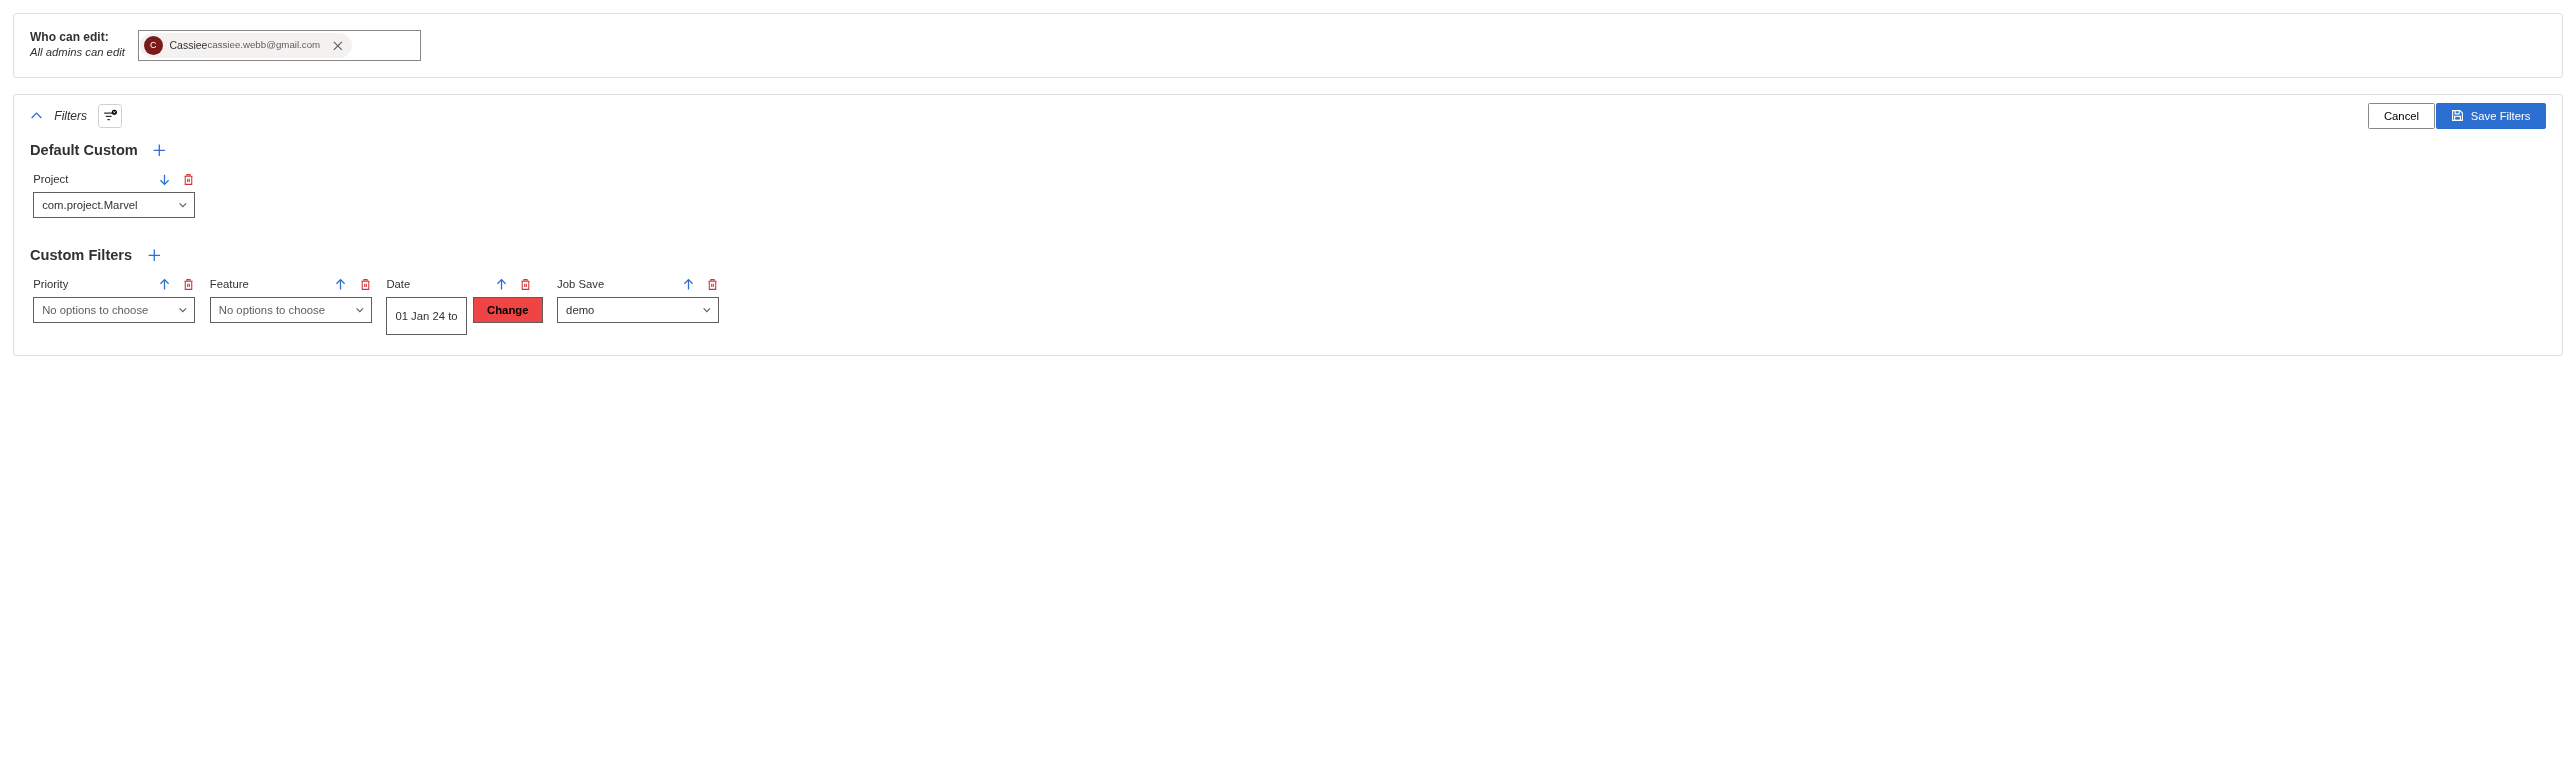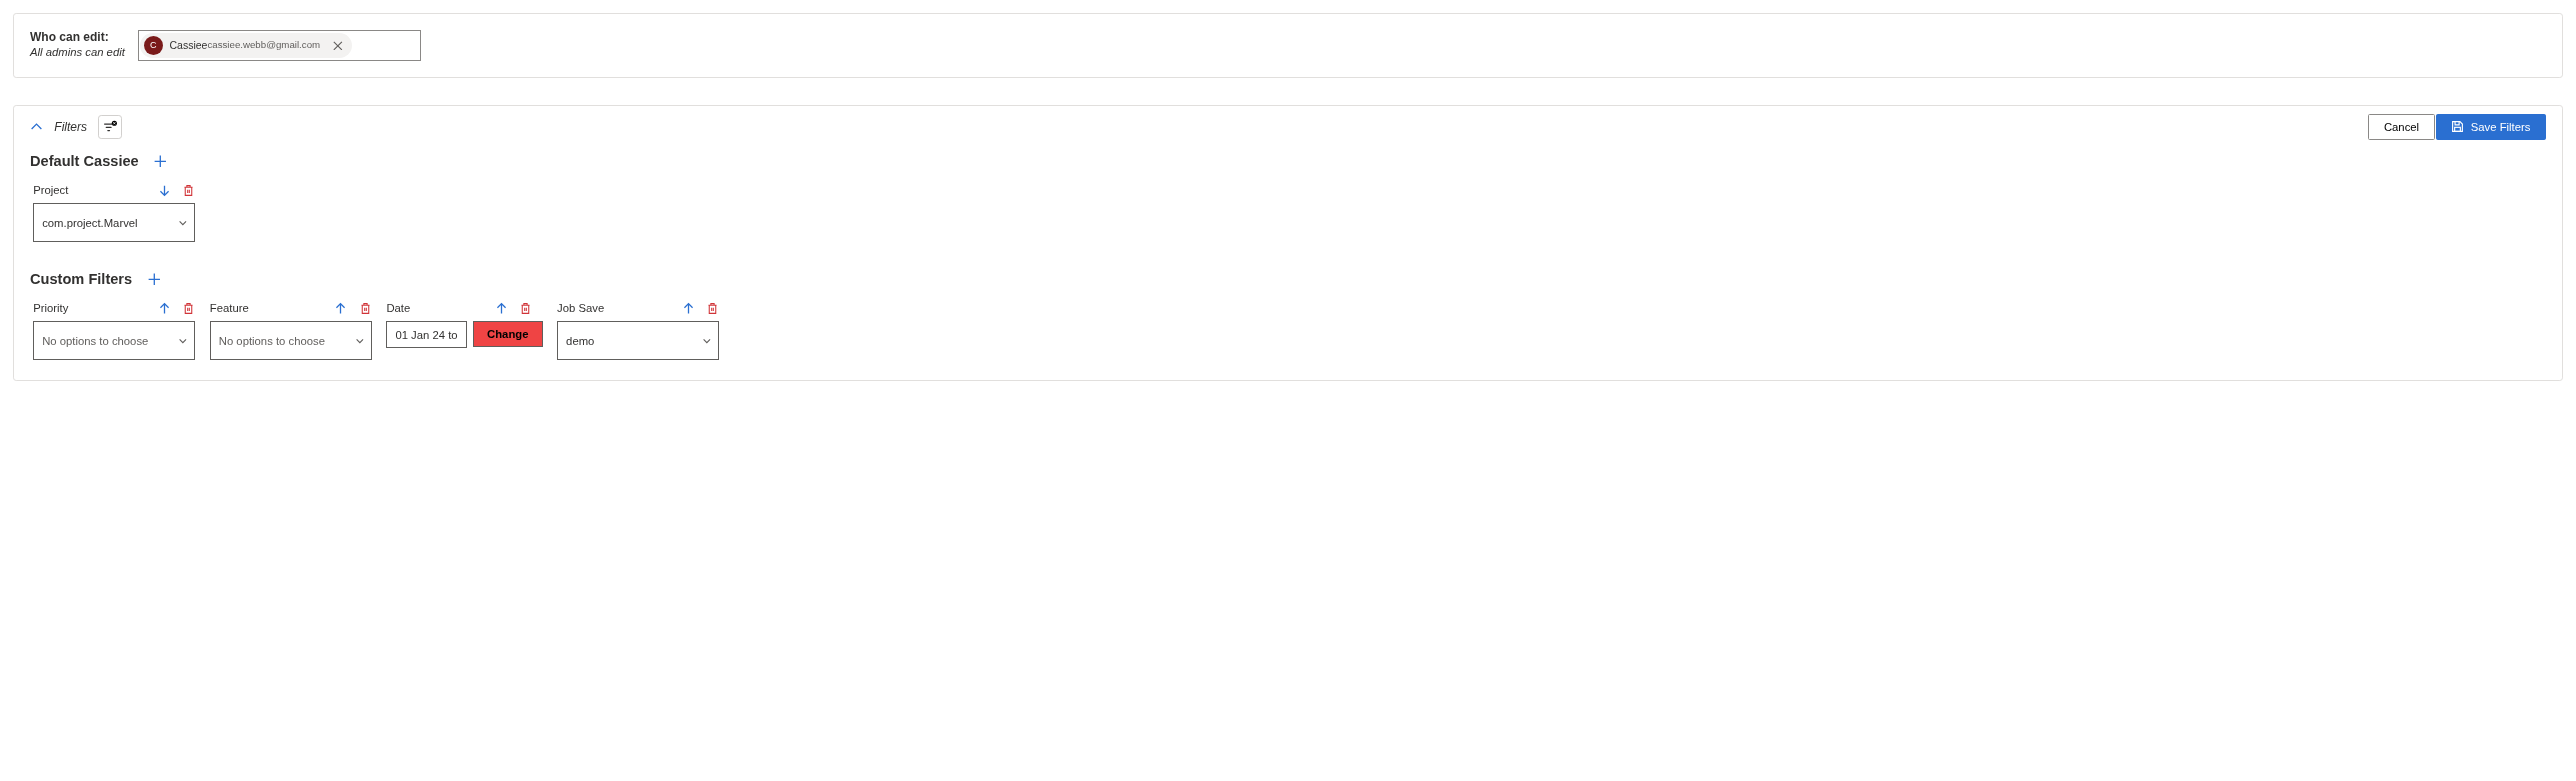--- a/index.html
+++ b/index.html
@@ -8,21 +8,21 @@
     font-size: 11.3px;
     color: #323130;
     margin: 0;
     padding: 13px;
     background: #fff;
   }
   .panel {
     border: 0.8px solid #e1dfdd;
     border-radius: 3.2px;
     padding: 16px 16px;
-    margin-bottom: 27px;
+    margin-bottom: 16px;
   }
   .editor-row {
     display: flex;
     align-items: flex-start;
     gap: 13px;
   }
   .editor-label { flex-shrink: 0; }
   .editor-label .title { font-weight: 600; font-size: 12px; }
   .editor-label .sub { font-style: italic; color: #323130; font-size: 11.3px; margin-top:1.6px;}
   .people-picker {
@@ -88,28 +88,28 @@
   .filter-col {  }
   .filter-head {
     display:flex; align-items:center; justify-content:space-between;
     width: 162px; margin-bottom:6.5px;
   }
   .filter-label { font-size:11.3px; }
   .filter-icons { display:flex; gap:11.3px; align-items:center; }
   .arrow-icon { width:13px;height:13px; color:#2a6fd1; cursor:pointer; }
   .trash-icon { width:13px;height:13px; color:#d13438; cursor:pointer; }
   .select {
-    border:0.8px solid #605e5c; height:39px; min-width:162px;
+    border:0.8px solid #605e5c; height:26px; min-width:162px;
     padding:0 24px 0 8px; background:#fff; position:relative;
     display:flex;align-items:center; font-size:11.3px; color:#323130;
   }
   .select.placeholder { color:#605e5c; }
   .select .chev { position:absolute; right:6.5px; top:50%; transform:translateY(-50%); color:#605e5c;}
   .date-row { display:flex; gap:6.5px; }
-  .date-box { border:0.8px solid #605e5c; height:27px; padding:0 8px; display:flex;align-items:center; font-size:11.3px; min-width:73px;}
+  .date-box { border:0.8px solid #605e5c; height:38px; padding:0 8px; display:flex;align-items:center; font-size:11.3px; min-width:73px;}
   .change-btn { border:0.8px solid #605e5c; height:26px; padding:0 13px; background:#ef4444; font-weight:600; cursor:pointer; font-size:11.3px;}
   svg { display:block; }
 </style>
 </head>
 <body>
 
 <div class="panel">
   <div class="editor-row">
     <div class="editor-label">
       <div class="title">Who can edit:</div>
@@ -159,21 +159,21 @@
           <path d="M2 2 H11 L14 5 V14 H2 Z" stroke="#fff" stroke-width="1.4"></path>
           <path d="M5 2 V6 H10 V2" stroke="#fff" stroke-width="1.4"></path>
           <rect x="4.5" y="9" width="7" height="5" stroke="#fff" stroke-width="1.4"></rect>
         </svg>
         <span>Save Filters</span>
       </button>
     </div>
   </div>
 
   <div class="section-title-row">
-    <span class="section-title">Default Cassiee</span>
+    <span class="section-title">Default Custom</span>
     <span>
       <svg class="plus-icon" viewBox="0 0 18 18">
           <path d="M9 2 V16 M2 9 H16" stroke="currentColor" stroke-width="1.6"></path>
         </svg>
     </span>
   </div>
 
   <div class="filter-cols">
     <div class="filter-col">
       <div class="filter-head">

